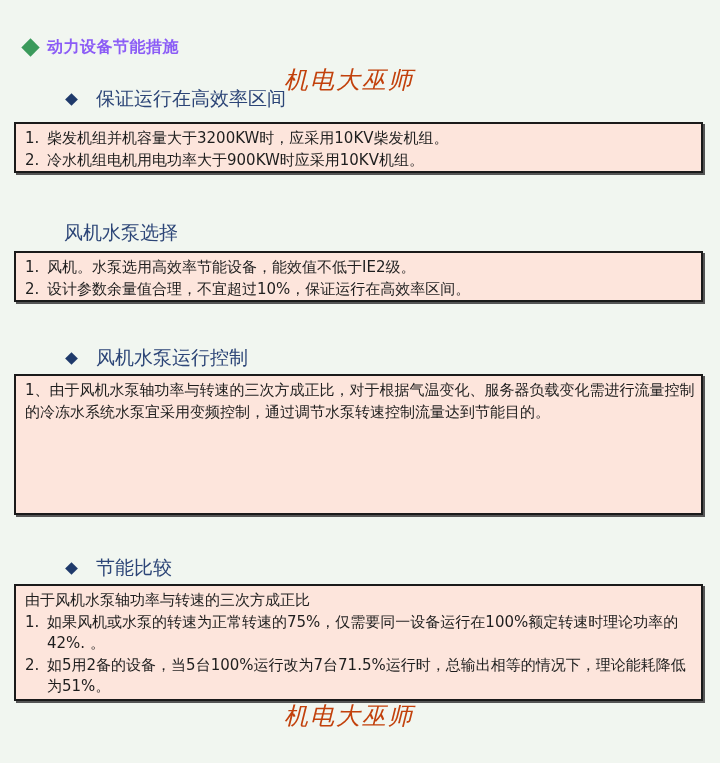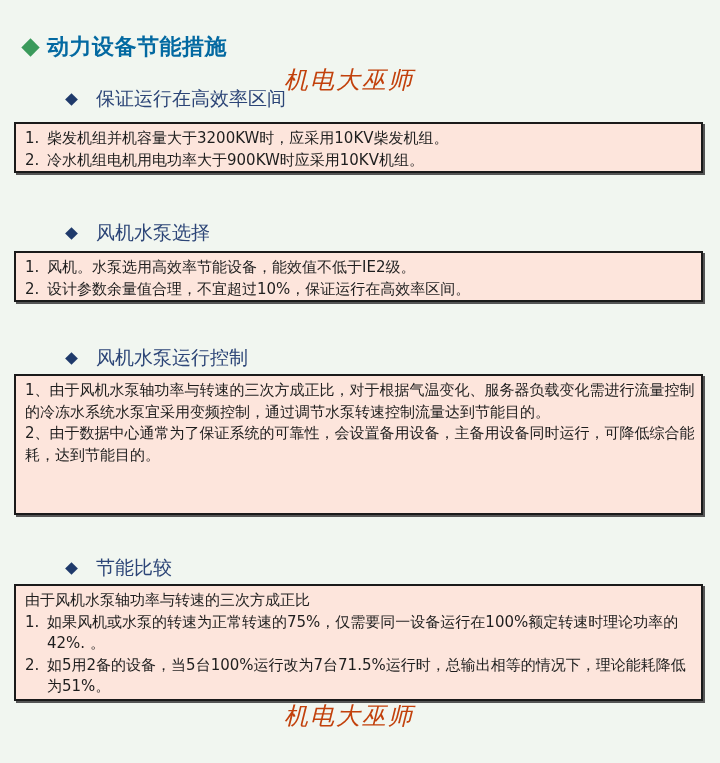--- a/index.html
+++ b/index.html
@@ -23,23 +23,23 @@
     align-items: center;
   }
   .main-title .diamond {
     width: 13px;
     height: 13px;
     background: #3a9a5b;
     transform: rotate(45deg);
     margin: 0 10px 0 6px;
   }
   .main-title .text {
-    font-size: 22px;
+    font-size: 16px;
     font-weight: bold;
-    color: #0369a1;
+    color: #8b5cf6;
     letter-spacing: 0.5px;
   }
   .watermark {
     position: absolute;
     font-size: 24px;
     color: #c2410c;
     letter-spacing: 2px;
     pointer-events: none;
     font-style: italic;
   }
@@ -111,42 +111,41 @@
   <div class="item">
     <span class="num">1.</span>
     <span class="body">柴发机组并机容量大于3200KW时，应采用10KV柴发机组。</span>
   </div>
   <div class="item">
     <span class="num">2.</span>
     <span class="body">冷水机组电机用电功率大于900KW时应采用10KV机组。</span>
   </div>
 </div>
 
-<div class="section-title" style="top:220px;">
+<div class="section-title" style="top:220px;flex-direction:column;">
   <span class="diamond"></span>
   <span class="text">风机水泵选择</span>
 </div>
 <div class="box" style="top:251px; height:51px;">
   <div class="item">
     <span class="num">1.</span>
     <span class="body">风机。水泵选用高效率节能设备，能效值不低于IE2级。</span>
   </div>
   <div class="item">
     <span class="num">2.</span>
     <span class="body">设计参数余量值合理，不宜超过10%，保证运行在高效率区间。</span>
   </div>
 </div>
 
 <div class="section-title" style="top:345px;">
   <span class="diamond"></span>
   <span class="text">风机水泵运行控制</span>
 </div>
 <div class="box" style="top:374px; height:141px; padding-right:1px;">
   <div class="para">1、由于风机水泵轴功率与转速的三次方成正比，对于根据气温变化、服务器负载变化需进行流量控制的冷冻水系统水泵宜采用变频控制，通过调节水泵转速控制流量达到节能目的。</div>
-  <div class="para">2、由于数据中心通常为了保证系统的可靠性，会设置备用设备，主备用设备同时运行，可降低综合能耗，达到节能目的。</div>
 </div>
 
 <div class="section-title" style="top:555px;">
   <span class="diamond"></span>
   <span class="text">节能比较</span>
 </div>
 <div class="box" style="top:584px; height:117px; ">
   <div class="line">由于风机水泵轴功率与转速的三次方成正比</div>
   <div class="item">
     <span class="num">1.</span>

